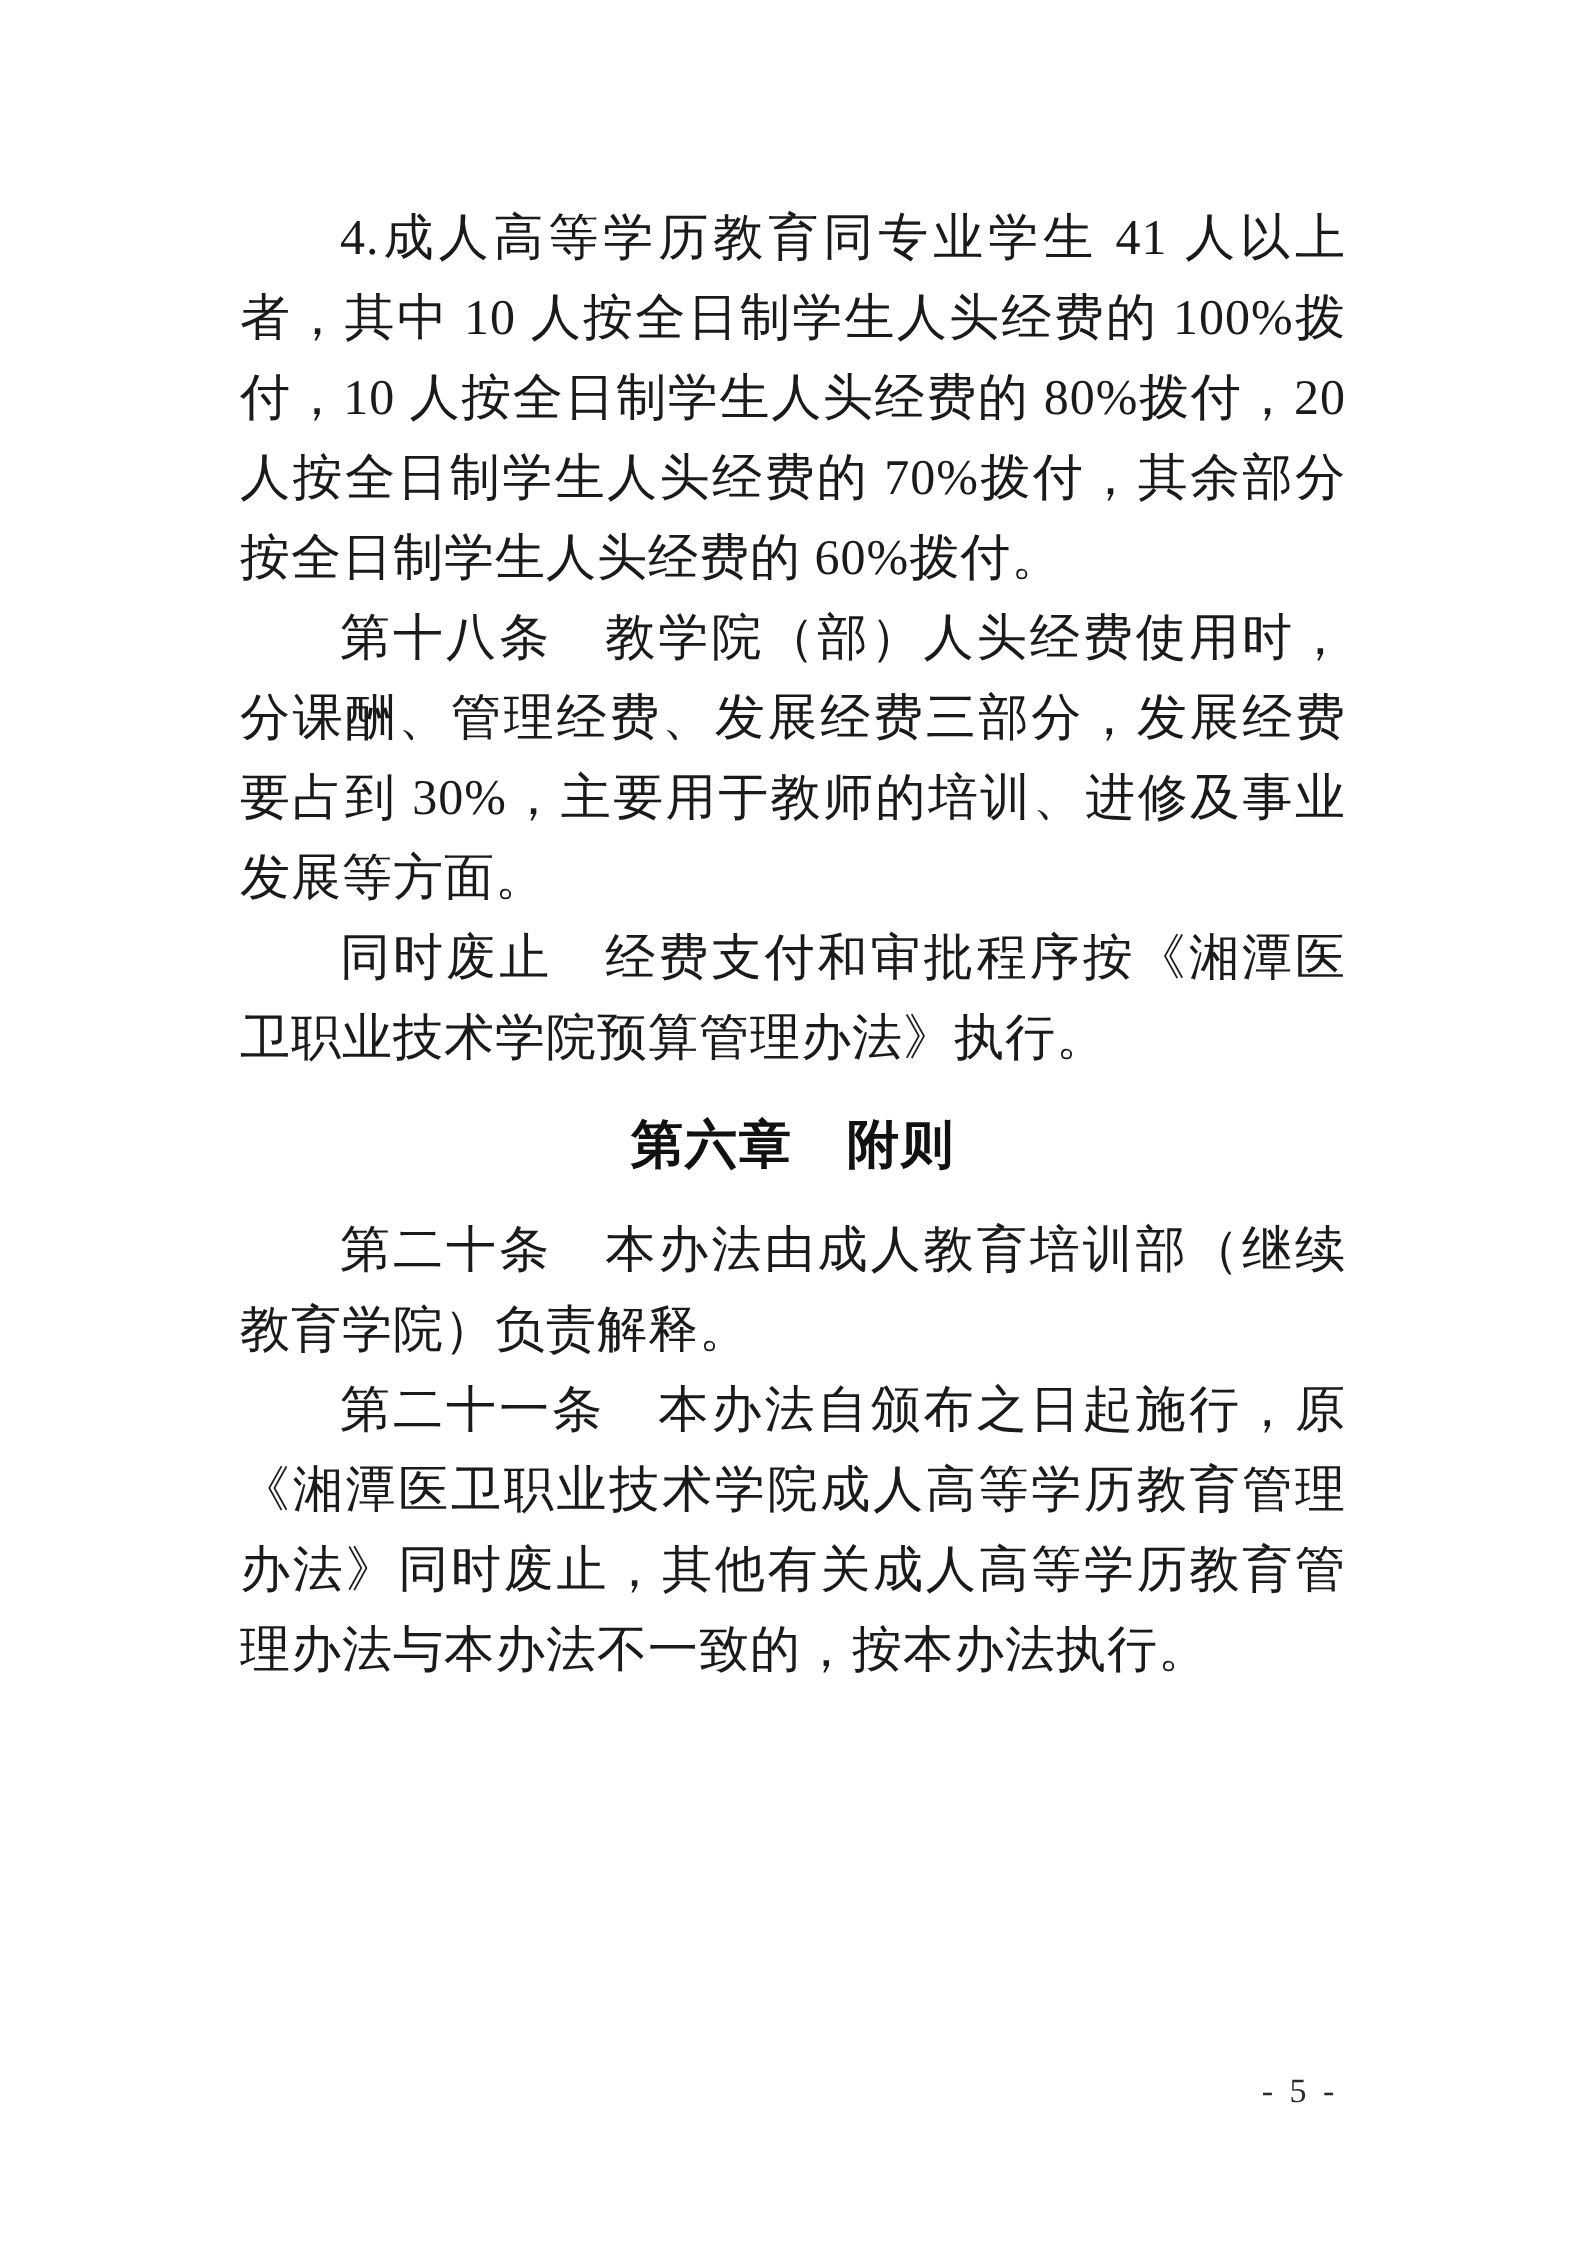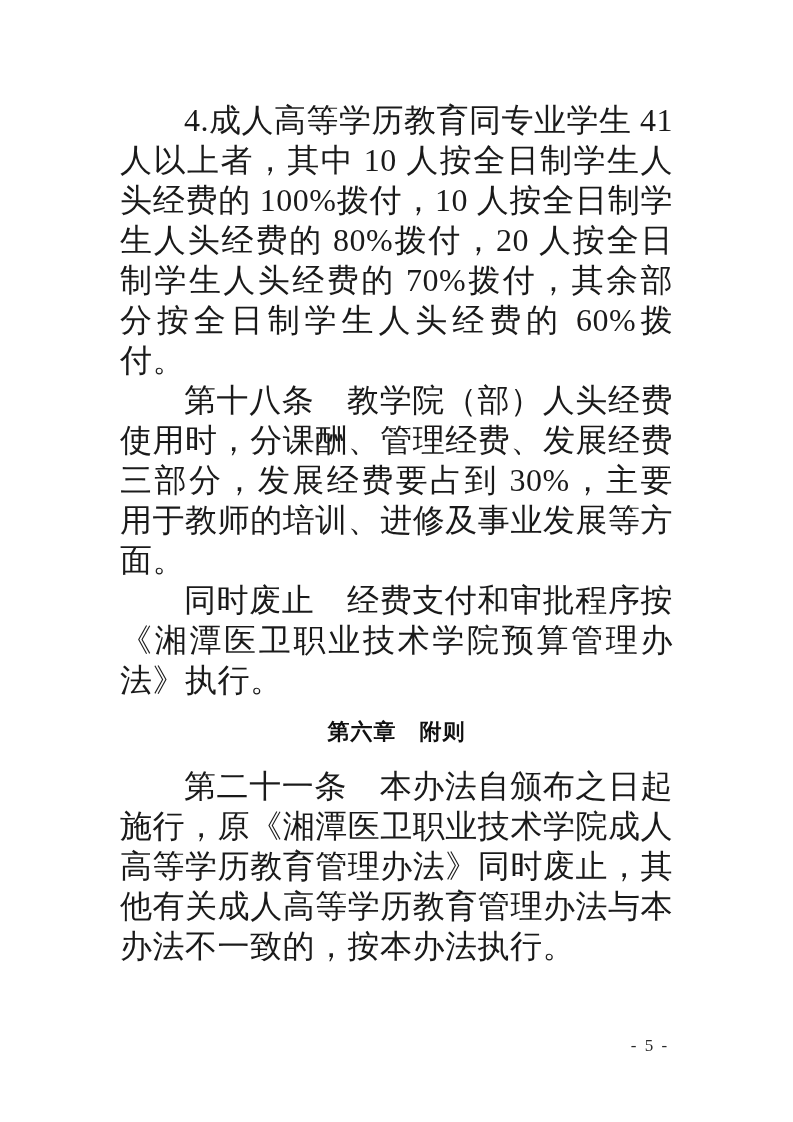--- a/index.html
+++ b/index.html
@@ -18,31 +18,31 @@
     color: #1a1a1a;
   }
   .doc-body {
     position: absolute;
     top: 100px;
     left: 120px;
     width: 553px;
   }
   .para {
     margin: 0;
-    font-size: 32px;
+    font-size: 25px;
     line-height: 40px;
     text-indent: 2em;
     text-align: justify;
     text-justify: inter-ideograph;
     letter-spacing: 0.5px;
     word-break: break-all;
   }
   .chapter-heading {
     margin: 12px 0 14px 0;
-    font-size: 22px;
+    font-size: 26px;
     line-height: 40px;
     font-weight: bold;
     text-align: center;
     font-family: "Liberation Sans", "DejaVu Sans", sans-serif;
     color: #111111;
     letter-spacing: 1px;
   }
   .page-number {
     position: absolute;
     top: 1034px;
@@ -58,16 +58,17 @@
 </style>
 </head>
 <body>
 
 <div class="doc-page">
   <div class="doc-body">
     <p class="para">4.成人高等学历教育同专业学生 41 人以上者，其中 10 人按全日制学生人头经费的 100%拨付，10 人按全日制学生人头经费的 80%拨付，20 人按全日制学生人头经费的 70%拨付，其余部分按全日制学生人头经费的 60%拨付。</p>
     <p class="para">第十八条　教学院（部）人头经费使用时，分课酬、管理经费、发展经费三部分，发展经费要占到 30%，主要用于教师的培训、进修及事业发展等方面。</p>
     <p class="para">同时废止　经费支付和审批程序按《湘潭医卫职业技术学院预算管理办法》执行。</p>
     <h2 class="chapter-heading">第六章　附则</h2>
+    <p class="para">第二十条　本办法由成人教育培训部（继续教育学院）负责解释。</p>
     <p class="para">第二十一条　本办法自颁布之日起施行，原《湘潭医卫职业技术学院成人高等学历教育管理办法》同时废止，其他有关成人高等学历教育管理办法与本办法不一致的，按本办法执行。</p>
   </div>
   <div class="page-number">- 5 -</div>
 </div>
 
 </body></html>

